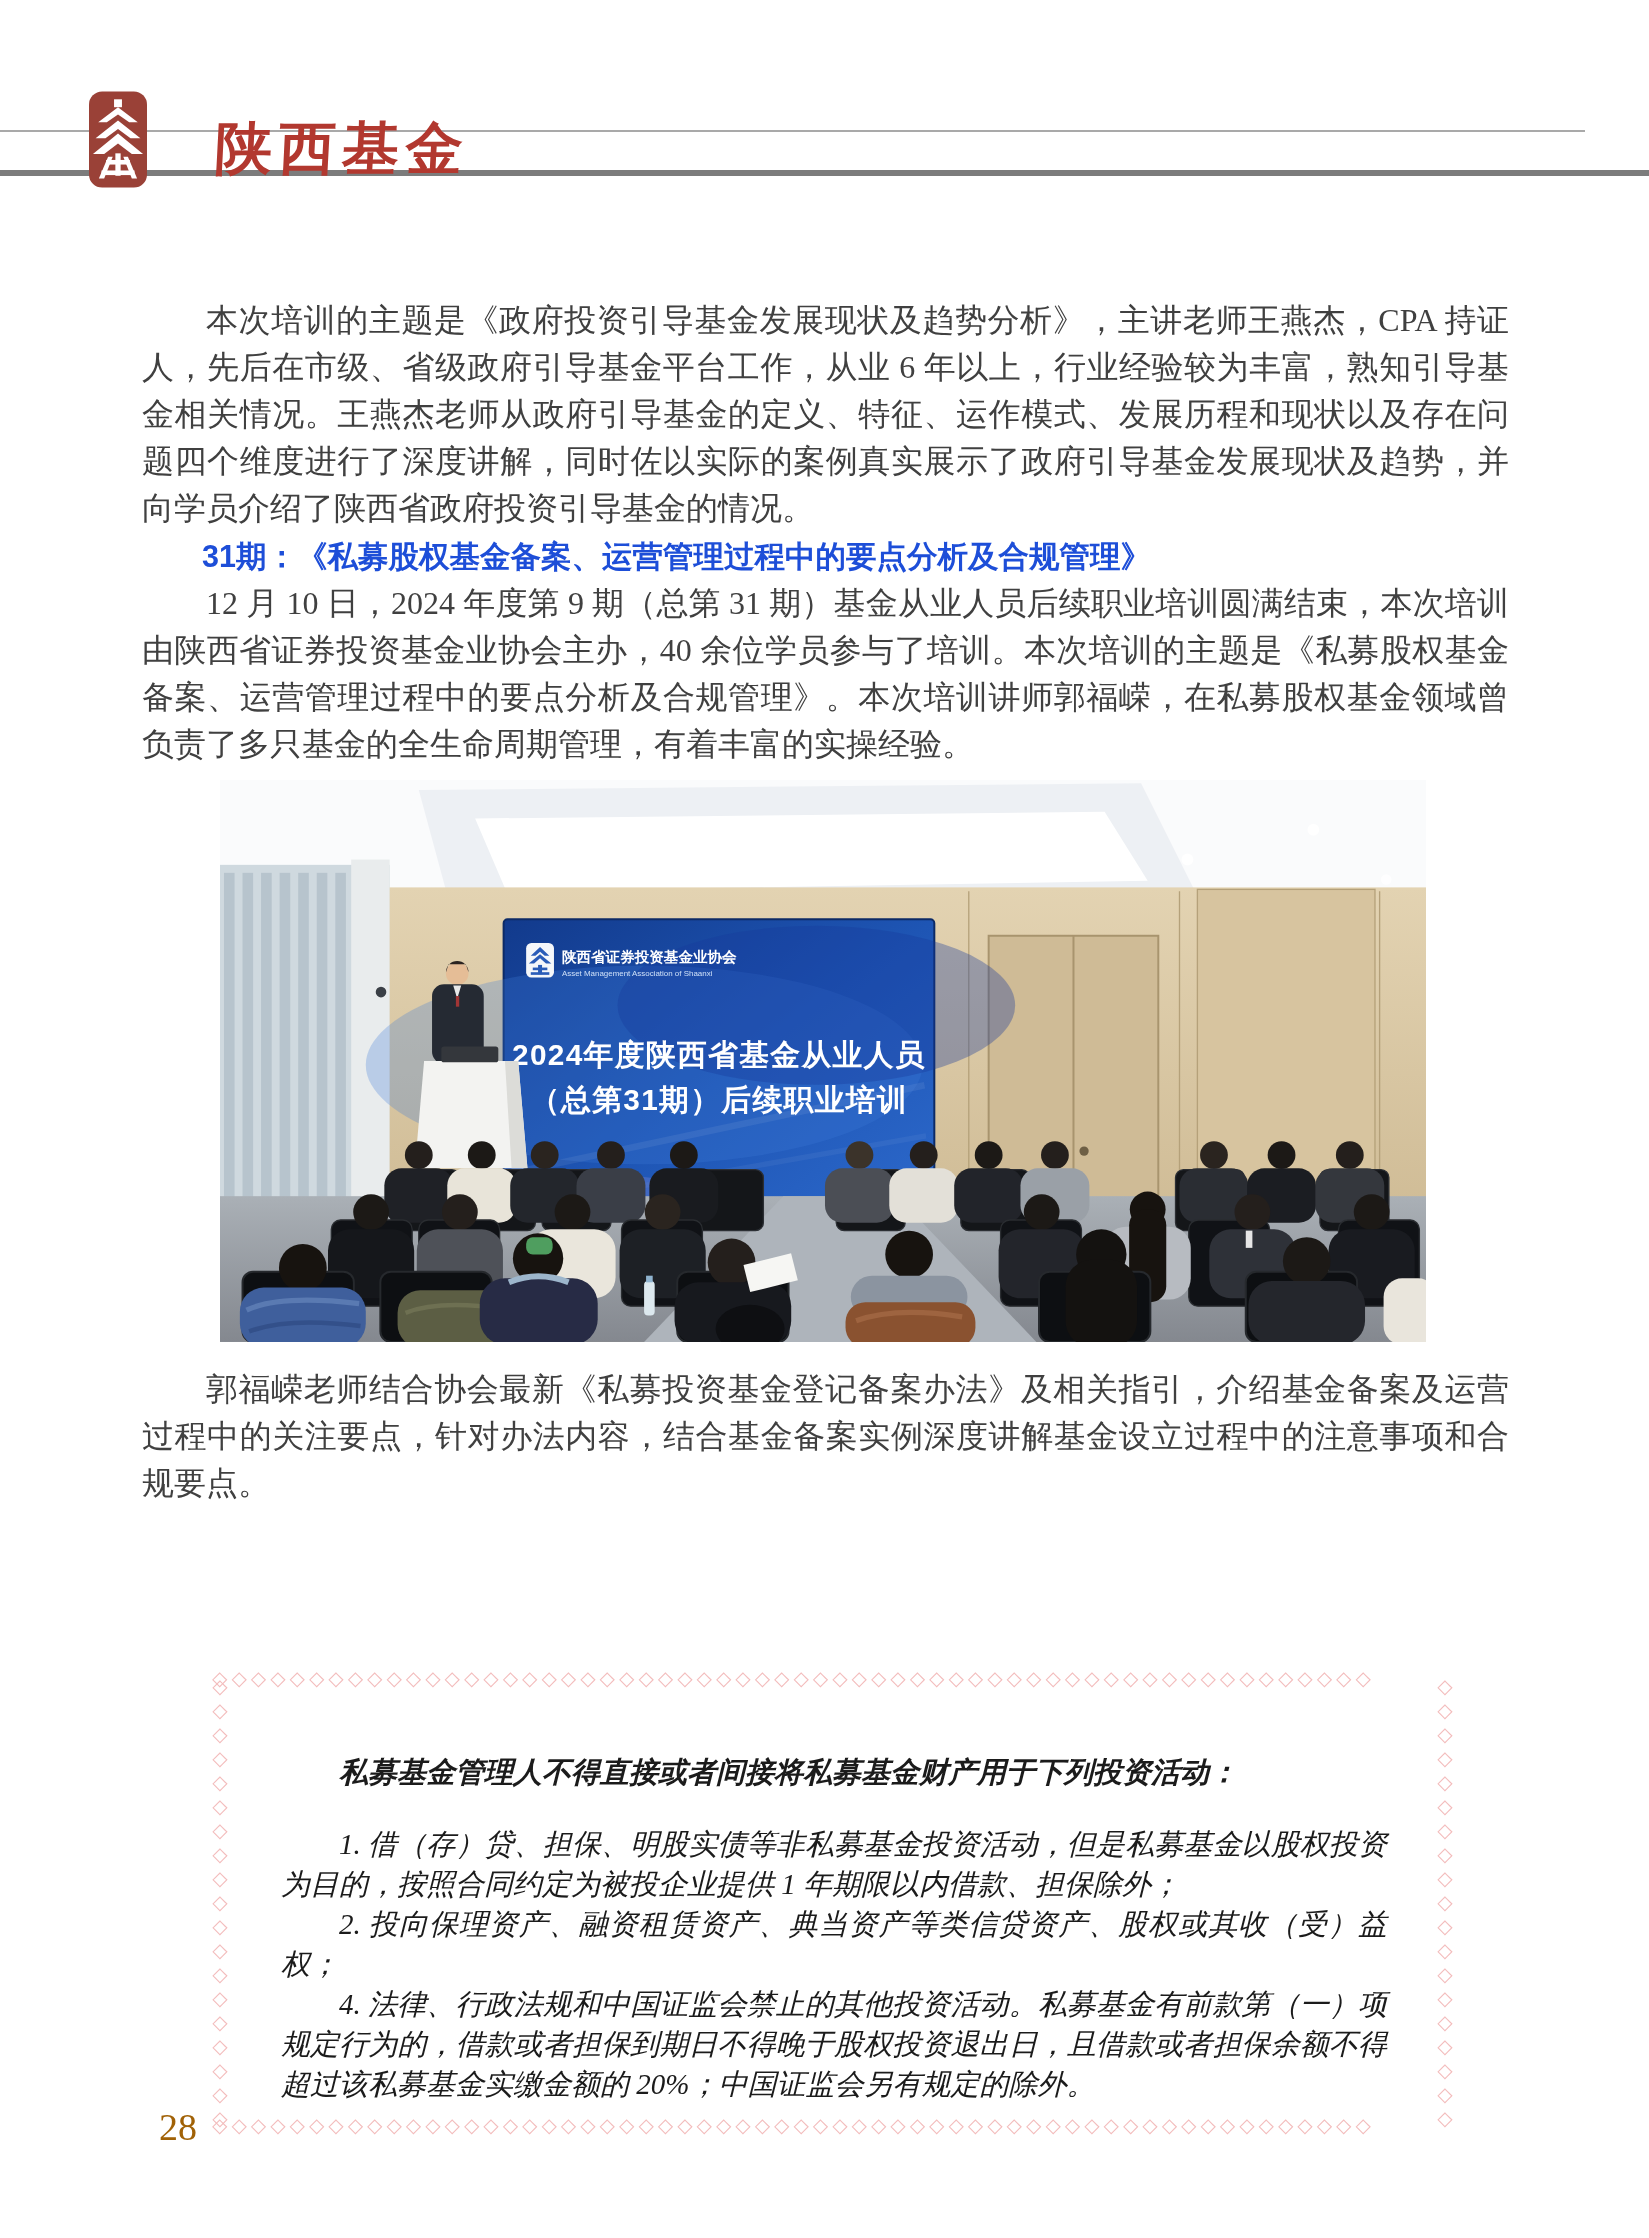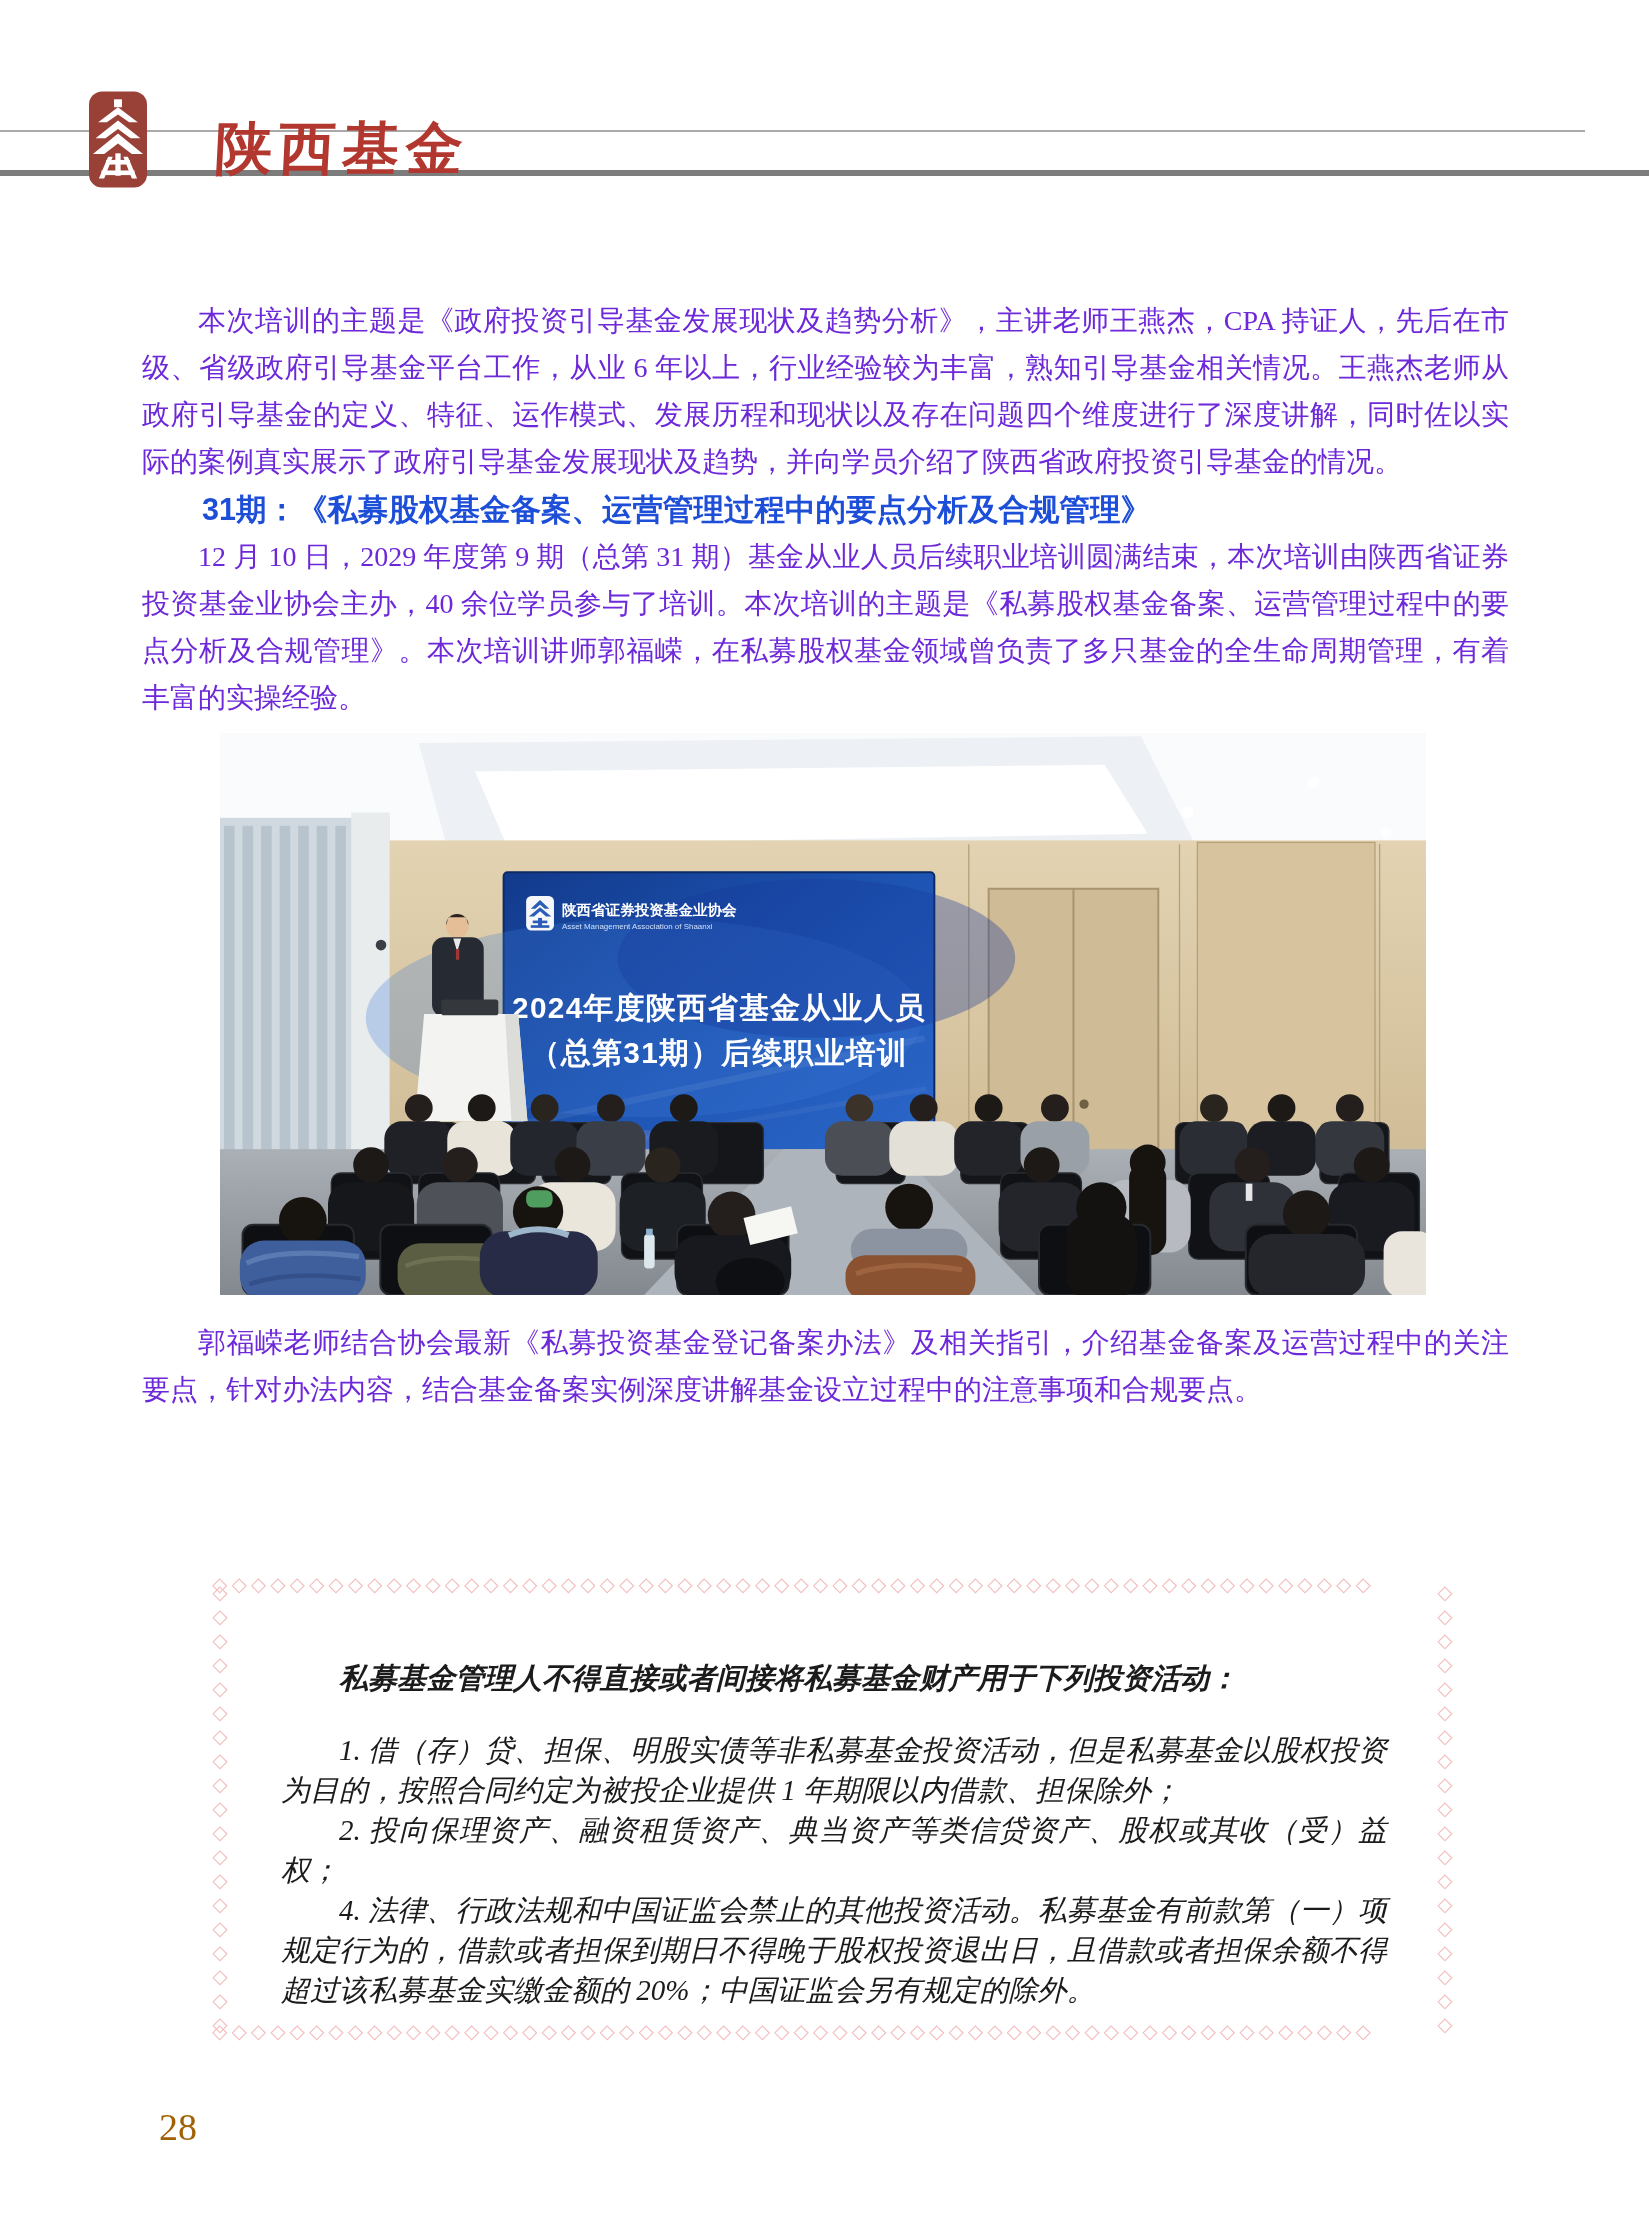--- a/index.html
+++ b/index.html
@@ -16,22 +16,22 @@
   .brand {
     position:absolute; left:215px; top:111px; z-index:2;
     font-family:"Liberation Serif", serif; font-weight:bold;
     font-size:57px; letter-spacing:6.6px; color:#b2382f;
     transform:skewX(-3deg);
   }
 
   
   .article { position:absolute; left:142px; top:297px; width:1367px; }
   .para {
-    font-size:28px; line-height:47px; text-align:justify; text-indent:2em;
-    color:#6d28d9;
+    font-size:32px; line-height:47px; text-align:justify; text-indent:2em;
+    color:#404040;
   }
   .heading31 {
     font-family:"Liberation Sans", sans-serif; font-weight:bold;
     font-size:30.5px; line-height:48px; color:#1d4ed8; padding-left:60px;
   }
 
   
   .photo { width:1206px; height:562px; margin:12px 7px 0 78px; position:relative; overflow:hidden; }
   .photo svg { display:block; }
 
@@ -92,21 +92,21 @@
   </svg>
 </div>
 <div class="brand">陕西基金</div>
 
 <div class="article">
 
   <p class="para">本次培训的主题是《政府投资引导基金发展现状及趋势分析》，主讲老师王燕杰，CPA 持证人，先后在市级、省级政府引导基金平台工作，从业 6 年以上，行业经验较为丰富，熟知引导基金相关情况。王燕杰老师从政府引导基金的定义、特征、运作模式、发展历程和现状以及存在问题四个维度进行了深度讲解，同时佐以实际的案例真实展示了政府引导基金发展现状及趋势，并向学员介绍了陕西省政府投资引导基金的情况。</p>
 
   <h2 class="heading31">31期：《私募股权基金备案、运营管理过程中的要点分析及合规管理》</h2>
 
-  <p class="para">12 月 10 日，2029 年度第 9 期（总第 31 期）基金从业人员后续职业培训圆满结束，本次培训由陕西省证券投资基金业协会主办，40 余位学员参与了培训。本次培训的主题是《私募股权基金备案、运营管理过程中的要点分析及合规管理》。本次培训讲师郭福嵘，在私募股权基金领域曾负责了多只基金的全生命周期管理，有着丰富的实操经验。</p>
+  <p class="para">12 月 10 日，2024 年度第 9 期（总第 31 期）基金从业人员后续职业培训圆满结束，本次培训由陕西省证券投资基金业协会主办，40 余位学员参与了培训。本次培训的主题是《私募股权基金备案、运营管理过程中的要点分析及合规管理》。本次培训讲师郭福嵘，在私募股权基金领域曾负责了多只基金的全生命周期管理，有着丰富的实操经验。</p>
 
   <div class="photo">
     <svg width="1206" height="562" viewBox="0 0 1820 848" font-family="Liberation Sans, sans-serif">
       <defs>
         <linearGradient id="wall" x1="0" y1="0" x2="0" y2="1">
           <stop offset="0" stop-color="#e3d3b2"></stop>
             <stop offset="1" stop-color="#c8b38b"></stop>
         </linearGradient>
         <linearGradient id="scr" x1="0" y1="0" x2="1" y2="1">
           <stop offset="0" stop-color="#123a8c"></stop>

